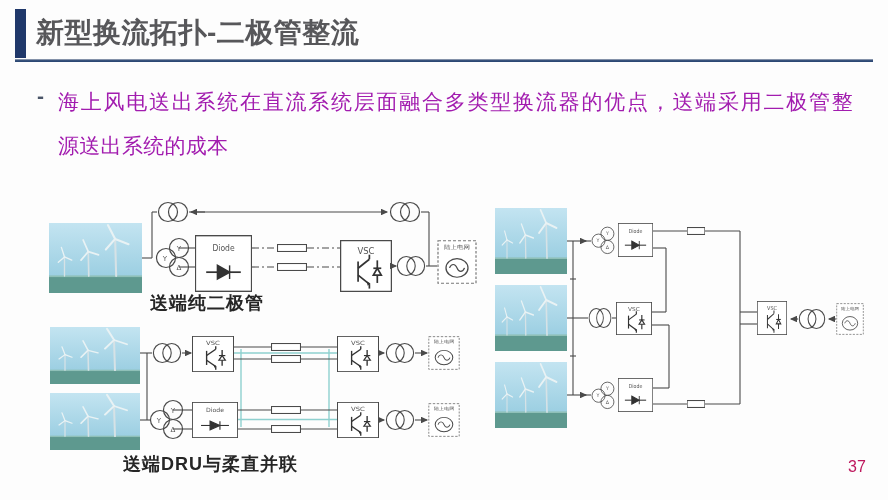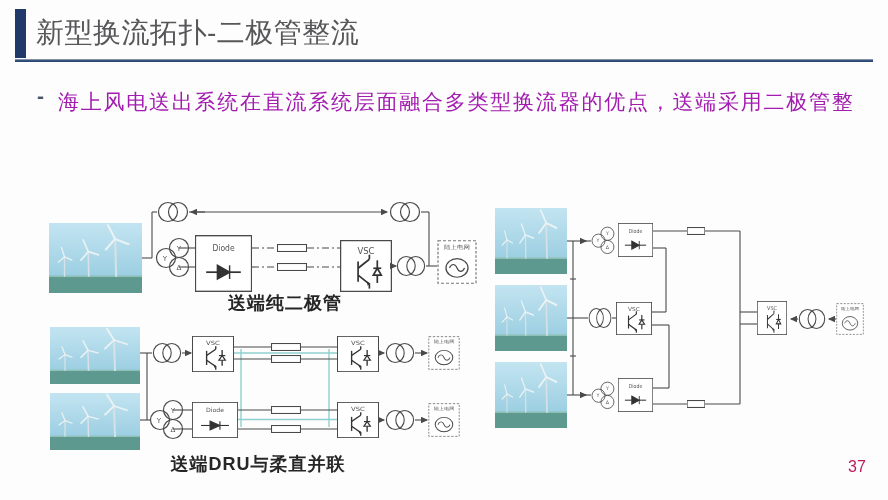--- a/index.html
+++ b/index.html
@@ -3,36 +3,36 @@
 <meta charset="utf-8">
 <style>
   html,body{margin:0;padding:0;background:#e8e8e8;}
   .slide{
     position:relative; width:888px; height:500px; background:#fdfdfd;
     overflow:hidden; font-family:"Liberation Sans","DejaVu Sans",sans-serif;
   }
   .accent-bar{position:absolute;left:15px;top:9px;width:11px;height:49px;background:#20386a;}
   .slide-title{
     position:absolute;left:36px;top:14px;width:820px;
-    font-size:28px;font-weight:normal;color:#57575a;letter-spacing:.5px;
+    font-size:28px;font-weight:bold;color:#57575a;letter-spacing:.5px;
   }
   .title-rule{
     position:absolute;left:15px;top:59px;width:858px;height:3px;
     background:linear-gradient(to bottom,#aab2c0 0%,#2c4874 55%,#2c4874 100%);
   }
   .bullet-marker{
     position:absolute;left:37px;top:84px;font-size:21px;color:#4a5568;font-weight:bold;
   }
   .bullet-text{position:absolute;left:58px;top:80px;width:795px;}
   .bullet-line{
     font-size:21px;line-height:44px;color:#a21caf;letter-spacing:.3px;
   }
   .bullet-line.just{text-align:justify;text-align-last:justify;}
   .caption{
-    position:absolute;width:270px;text-align:center;
+    position:absolute;width:270px;text-align:left;
     font-size:18px;font-weight:bold;color:#262626;letter-spacing:1px;
   }
   #cap-a{left:150px;top:291px;}
   #cap-b{left:123px;top:452px;}
   #cap-c{left:445px;top:452px;}
   .page-number{
     position:absolute;left:836px;top:458px;width:42px;text-align:center;
     font-size:16px;font-weight:normal;color:#be185d;
   }
   svg.diagram{position:absolute;}
@@ -145,20 +145,21 @@
     </defs>
   </svg>
 
   <div class="accent-bar"></div>
   <div class="slide-title">新型换流拓扑-二极管整流</div>
   <div class="title-rule"></div>
 
   <div class="bullet-marker">-</div>
   <div class="bullet-text">
     <div class="bullet-line just">海上风电送出系统在直流系统层面融合多类型换流器的优点，送端采用二极管整</div>
+    <div class="bullet-line">源送出系统的成本</div>
   </div>
 
   <svg id="dgm-a" class="diagram" width="440" height="128" viewBox="0 0 440 128">
 
     <line class="wire" x1="97" y1="62" x2="107" y2="62"></line>
     <line class="wire" x1="107" y1="16" x2="107" y2="62"></line>
 
     <line class="wire" x1="107" y1="16" x2="112" y2="16"></line>
     <line class="wire" x1="160" y1="16" x2="146" y2="16" marker-end="url(#arrR)"></line>
     <line class="wire" x1="144" y1="16" x2="342" y2="16" marker-end="url(#arrR)"></line>

